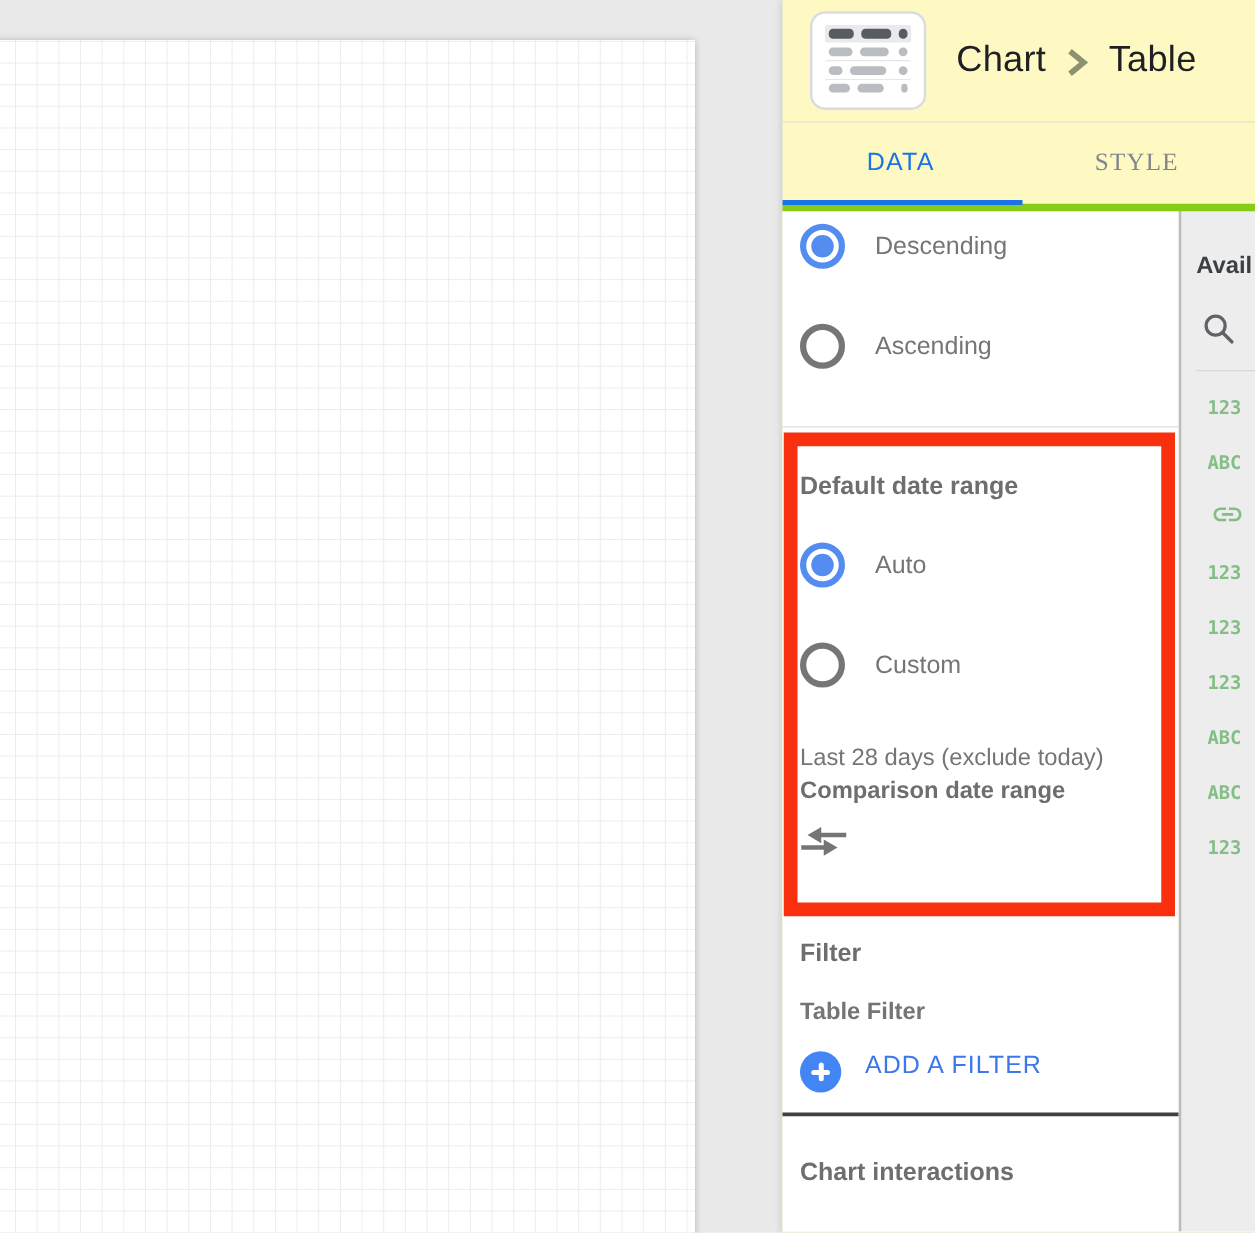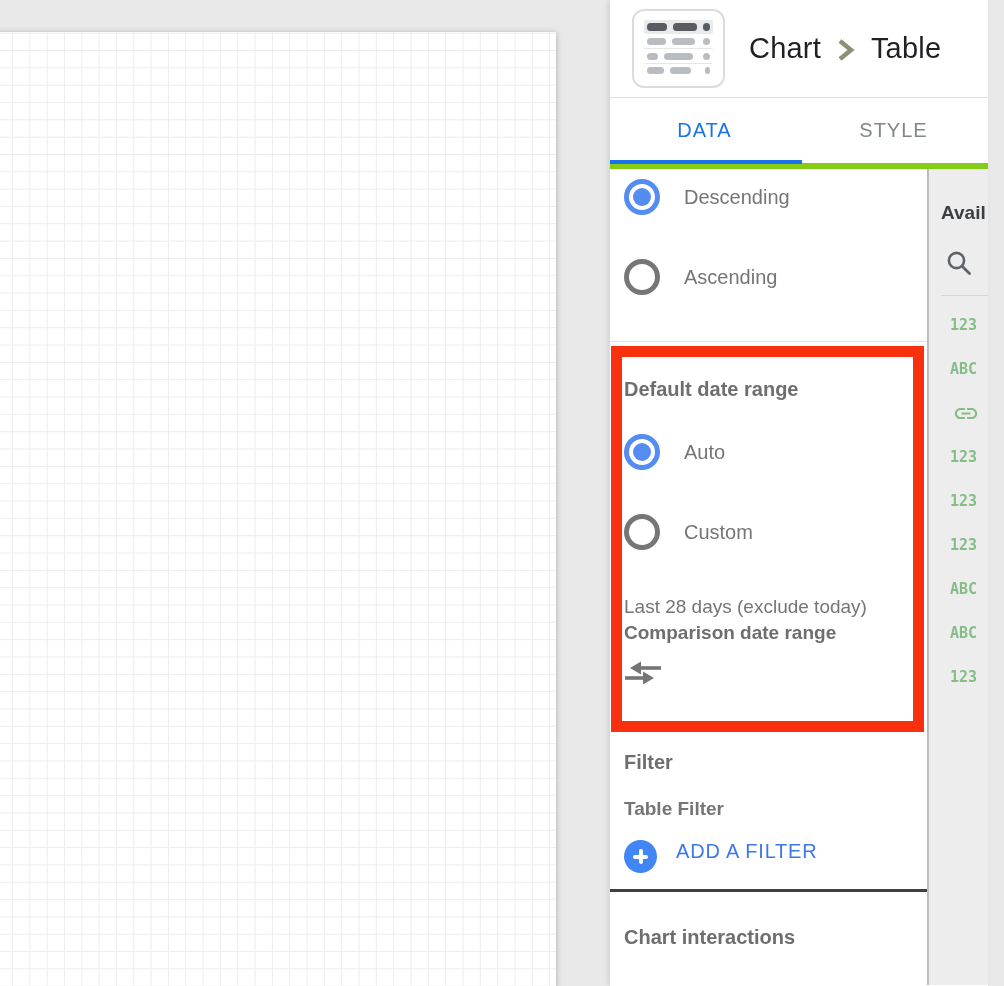--- a/index.html
+++ b/index.html
@@ -13,37 +13,37 @@
     background-color:#ffffff;
     background-image:
       linear-gradient(to right, #ececec 1px, transparent 1px),
       linear-gradient(to bottom, #ececec 1px, transparent 1px);
     background-size:17.33px 17.33px;
     background-position:22px 18px;
     box-shadow:0 1px 6px rgba(0,0,0,0.28);
   }
 
   
-  .panel { position:absolute; left:610px; top:0; width:378px; height:986px; background:#ffffff; box-shadow:-2px 0 5px rgba(0,0,0,0.10); }
+  .panel { position:absolute; left:626px; top:0; width:378px; height:986px; background:#fef9c3; box-shadow:-2px 0 5px rgba(0,0,0,0.10); }
 
   .panel-header { height:98px; border-bottom:1px solid #e0e0e0; display:flex; align-items:center; padding-left:22px; }
   .chart-type-icon { width:93px; height:79px; border:2px solid #dadce0; border-radius:12px; background:#fff; padding:9px 10px; display:flex; flex-direction:column; justify-content:space-between; flex:none; }
   .cti-row { display:flex; align-items:center; height:15px; border-radius:2px; padding:0 3px; }
   .cti-row.hdr { background:#e8eaed; }
   .cti-sep { border-top:1.5px solid #e6e6e6; }
   .bar { height:7px; border-radius:3.5px; background:#b9bdc2; margin-right:6px; }
   .bar.dark { background:#585c61; height:8px; }
   .bar.sp { margin-left:auto; margin-right:0; }
   .breadcrumb { display:flex; align-items:center; margin-left:24px; font-size:29px; color:#1f2023; letter-spacing:0.2px; }
   .crumb-sep { margin:2px 14px 0 14px; display:flex; }
 
   .tabbar { position:relative; height:71px; border-bottom:6px solid #84cc16; display:flex; }
   .tab { width:50%; display:flex; align-items:center; justify-content:center; font-size:20px; letter-spacing:1px; font-weight:500; cursor:pointer; }
   .tab.active { color:#1a73e8; }
-  .tab.inactive { color:#80868b; }
+  .tab.inactive { color:#80868b;font-family:Liberation Serif, serif; }
   .tab-underline { position:absolute; left:0; bottom:-1px; width:192px; height:4px; background:#1a73e8; }
 
   .panel-content { display:flex; height:816px; }
   .props { width:317px; background:#fff; }
   .palette { width:61px; background:#ededed; border-left:2px solid #bcbcbc; overflow:hidden; }
 
   
   .radio-row { display:flex; align-items:center; }
   .radio { width:36px; height:36px; border-radius:50%; border:5px solid #767676; background:#fff; flex:none; position:relative; }
   .radio.selected { border-color:#548cf0; }
@@ -78,21 +78,21 @@
   .plus-circle::after { left:15px; top:9px; width:3.5px; height:15px; }
   .add-filter-label { margin-left:19px; font-size:20px; letter-spacing:0.8px; color:#3c78e8; font-weight:500; }
 
   .interactions-section { padding:34px 0 0 14px; }
 
   
   .palette-title { margin:33px 0 0 12px; font-size:19px; font-weight:bold; color:#3c4043; white-space:nowrap; }
   .palette-search { margin:25px 0 0 16px; cursor:pointer; }
   .palette-divider { margin:14px 0 0 12px; border-top:1px solid #d6d6d6; width:60px; }
   .field-list { margin-top:20px; }
-  .field-item { height:18px; margin:0 0 26px 21px; display:flex; align-items:flex-start; cursor:grab; }
+  .field-item { height:18px; margin:0 0 26px 21px; display:flex; align-items:center; cursor:grab; }
   .field-glyph { font-family:"DejaVu Sans Mono", monospace; font-size:15px; font-weight:bold; color:#84bd86; letter-spacing:0px; white-space:nowrap; }
 </style>
 </head>
 <body>
 
 <div class="stage">
 
   <div class="workspace">
     <div class="canvas-page"></div>
   </div>

